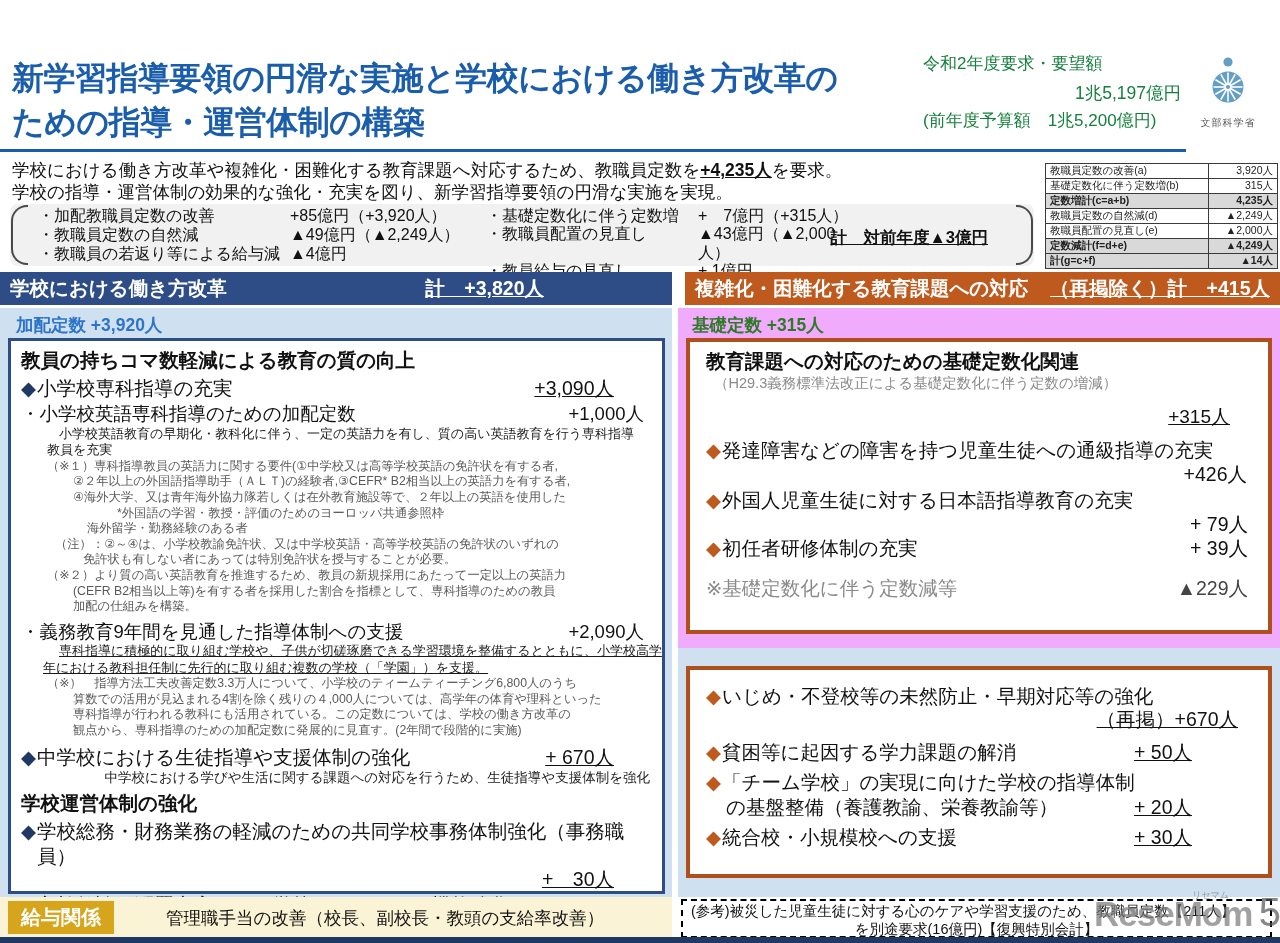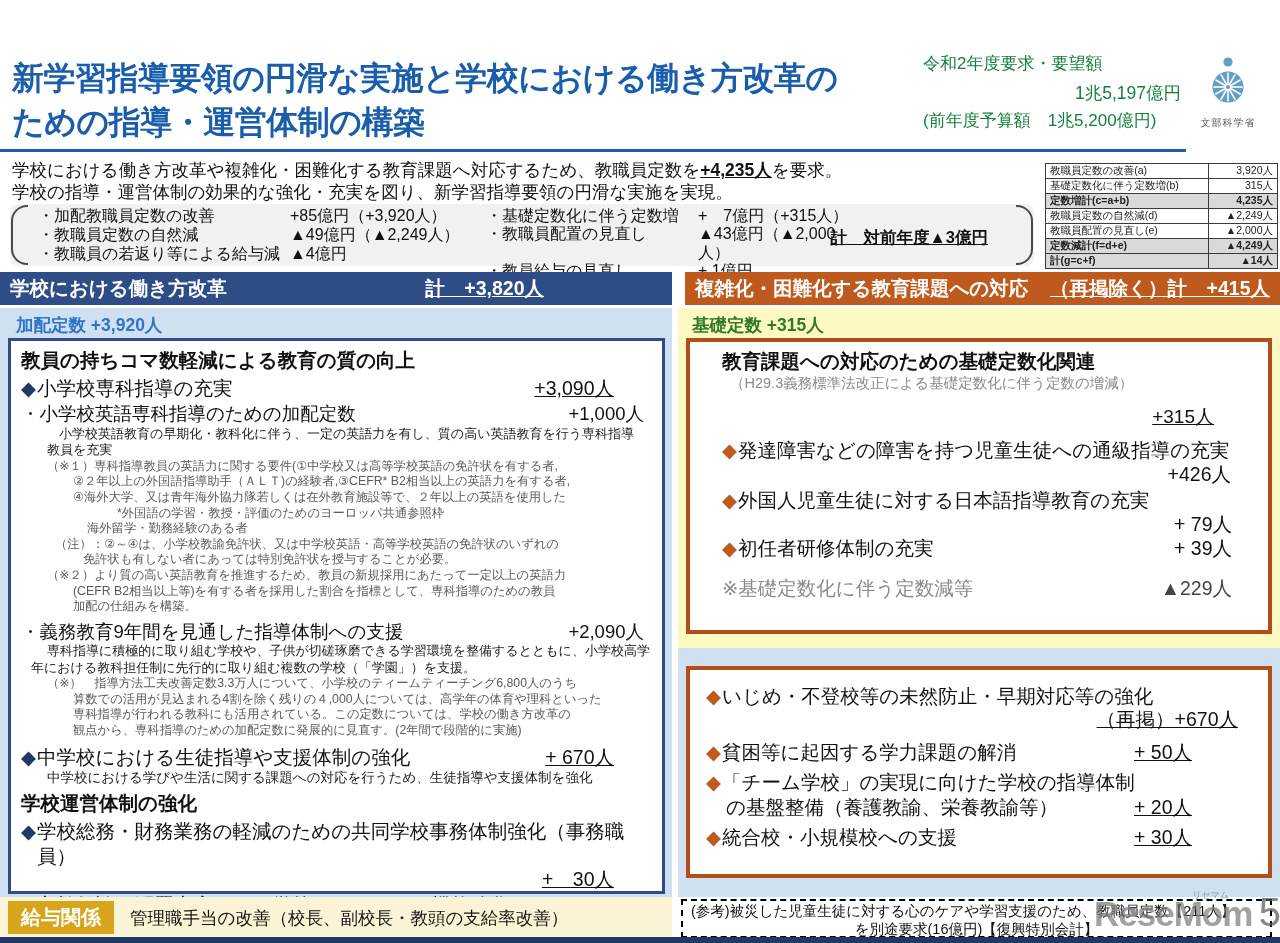--- a/index.html
+++ b/index.html
@@ -40,53 +40,53 @@
 
   
   .bar{position:absolute;top:272px;height:33px;display:flex;align-items:center;color:#fff;font-weight:bold;font-size:19.5px;padding:0 10px;box-sizing:border-box;}
   .bar-left{left:0;width:672px;background:#2e4d86;}
   .bar-left .bar-total{margin-left:auto;margin-right:118px;text-decoration:underline;}
   .bar-right{left:685px;width:595px;background:#bf5a1f;}
   .bar-right .bar-total{margin-left:auto;text-decoration:underline;}
 
   
   .panel-left{position:absolute;left:0;top:308px;width:672px;height:589px;background:#cfe1f1;}
-  .panel-rt{position:absolute;left:678px;top:308px;width:602px;height:340px;background:#fef9c3;}
+  .panel-rt{position:absolute;left:678px;top:308px;width:602px;height:340px;background:#f0abfc;}
   .panel-rb{position:absolute;left:678px;top:648px;width:602px;height:249px;background:#cfe1f1;}
   .badge-blue{position:absolute;left:16px;top:5px;color:#2e74c9;font-weight:bold;font-size:17.5px;}
   .badge-green{position:absolute;left:14px;top:5px;color:#2f7a27;font-weight:bold;font-size:17.5px;}
   .wbox{position:absolute;background:#fff;box-sizing:border-box;}
   .wbox.navy{left:8px;top:30px;right:7px;bottom:3px;border:3px solid #2e4d86;padding:4px 12px 2px 10px;}
-  .wbox.orange1{left:8px;top:30px;right:8px;height:296px;border:4px solid #b04f1b;padding:6px 32px;}
+  .wbox.orange1{left:8px;top:30px;right:8px;height:296px;border:4px solid #b04f1b;padding:6px 16px;}
   .wbox.orange2{left:8px;top:18px;right:8px;height:212px;border:4px solid #b04f1b;padding:14px 16px 6px 16px;}
 
   
   .lb-heading{font-size:19.5px;font-weight:bold;margin:2px 0 1px 0;}
   .row{display:flex;align-items:baseline;font-size:19.5px;margin-top:2px;line-height:1.25;}
   .row.md{font-size:18.5px;}
   .dmd{color:#1f3864;margin-right:1px;}
   .panel-rt .dmd,.panel-rb .dmd{color:#bf5a1f;}
   .rval{margin-left:auto;white-space:nowrap;}
   .u{text-decoration:underline;}
   .desc{font-size:13px;line-height:1.28;color:#1a1a1a;margin-left:26px;text-indent:12px;}
-  .desc2{font-size:13px;line-height:1.28;color:#1a1a1a;margin-left:10px;text-indent:16px;}
+  .desc2{font-size:13px;line-height:1.28;color:#1a1a1a;margin-left:22px;text-indent:16px;text-decoration:underline;}
   .note{font-size:12.3px;line-height:1.27;color:#5a5a5a;}
   .ind-a{margin-left:26px;}.ind-b{margin-left:52px;}.ind-c{margin-left:66px;}
   .ind-d{margin-left:96px;}.ind-e{margin-left:34px;}.ind-f{margin-left:62px;}
   .vline{ text-align:right;font-size:19.5px;line-height:1.2;}
 
   
   .rb-heading{font-size:19.5px;font-weight:bold;}
   .rb-sub{font-size:14.5px;color:#8a8a8a;margin-left:8px;line-height:1.2;}
   .rb-total{text-align:right;font-size:19px;margin:12px 22px 6px 0;}
   .rrow{display:flex;align-items:baseline;font-size:19.5px;line-height:1.25;}
   .gray{color:#8a8a8a;}
 
   
-  .salary-strip{position:absolute;left:0;top:897px;width:672px;height:41px;background:#fbf3d5;display:flex;align-items:center;}
+  .salary-strip{position:absolute;left:0;top:897px;width:672px;height:41px;background:#fbf3d5;display:flex;align-items:center;gap:36px;}
   .salary-badge{margin-left:8px;background:#d6a51c;color:#fff;font-weight:bold;font-size:20px;padding:3px 13px;}
   .salary-text{margin-left:16px;font-size:17.5px;}
   .ref-box{position:absolute;left:681px;top:899px;width:591px;height:39px;background:#fff;border:2px dashed #000;box-sizing:border-box;font-size:14.5px;line-height:1.22;padding:2px 8px;}
   .ref-box .c{text-align:center;}
   .bottom-bar{position:absolute;left:0;top:937px;width:1280px;height:6px;background:#1f3864;}
 
   
   .watermark{position:absolute;left:1094px;top:890px;opacity:0.7;white-space:nowrap;}
   .wm-furi{position:absolute;top:-1px;right:52px;font-size:9px;color:#777;}
   .wm-text{font-size:35px;font-weight:bold;color:#7a7a7a;letter-spacing:-1px;}
@@ -251,21 +251,21 @@
       <div class="note ind-a">（※）　指導方法工夫改善定数3.3万人について、小学校のティームティーチング6,800人のうち</div>
       <div class="note ind-b">算数での活用が見込まれる4割を除く残りの４,000人については、高学年の体育や理科といった</div>
       <div class="note ind-b">専科指導が行われる教科にも活用されている。この定数については、学校の働き方改革の</div>
       <div class="note ind-b">観点から、専科指導のための加配定数に発展的に見直す。(2年間で段階的に実施)</div>
 
       <div class="row" style="margin-top:6px;">
         <span class="dmd">◆</span>
         <span>中学校における生徒指導や支援体制の強化</span>
         <span class="rval u" style="margin-right:36px;">+ 670人</span>
       </div>
-      <div class="desc" style="text-indent:0;font-size:13.5px;">中学校における学びや生活に関する課題への対応を行うため、生徒指導や支援体制を強化</div>
+      <div class="desc" style="text-indent:0;font-size:13.5px;text-align:right;">中学校における学びや生活に関する課題への対応を行うため、生徒指導や支援体制を強化</div>
 
       <div class="lb-heading" style="margin-top:4px;">学校運営体制の強化</div>
 
       <div class="row">
         <span class="dmd">◆</span>
         <span>学校総務・財務業務の軽減のための共同学校事務体制強化（事務職員）</span>
       </div>
       <div class="vline" style="margin-right:36px;"><span class="u">+　30人</span></div>
 
       <div class="row">

